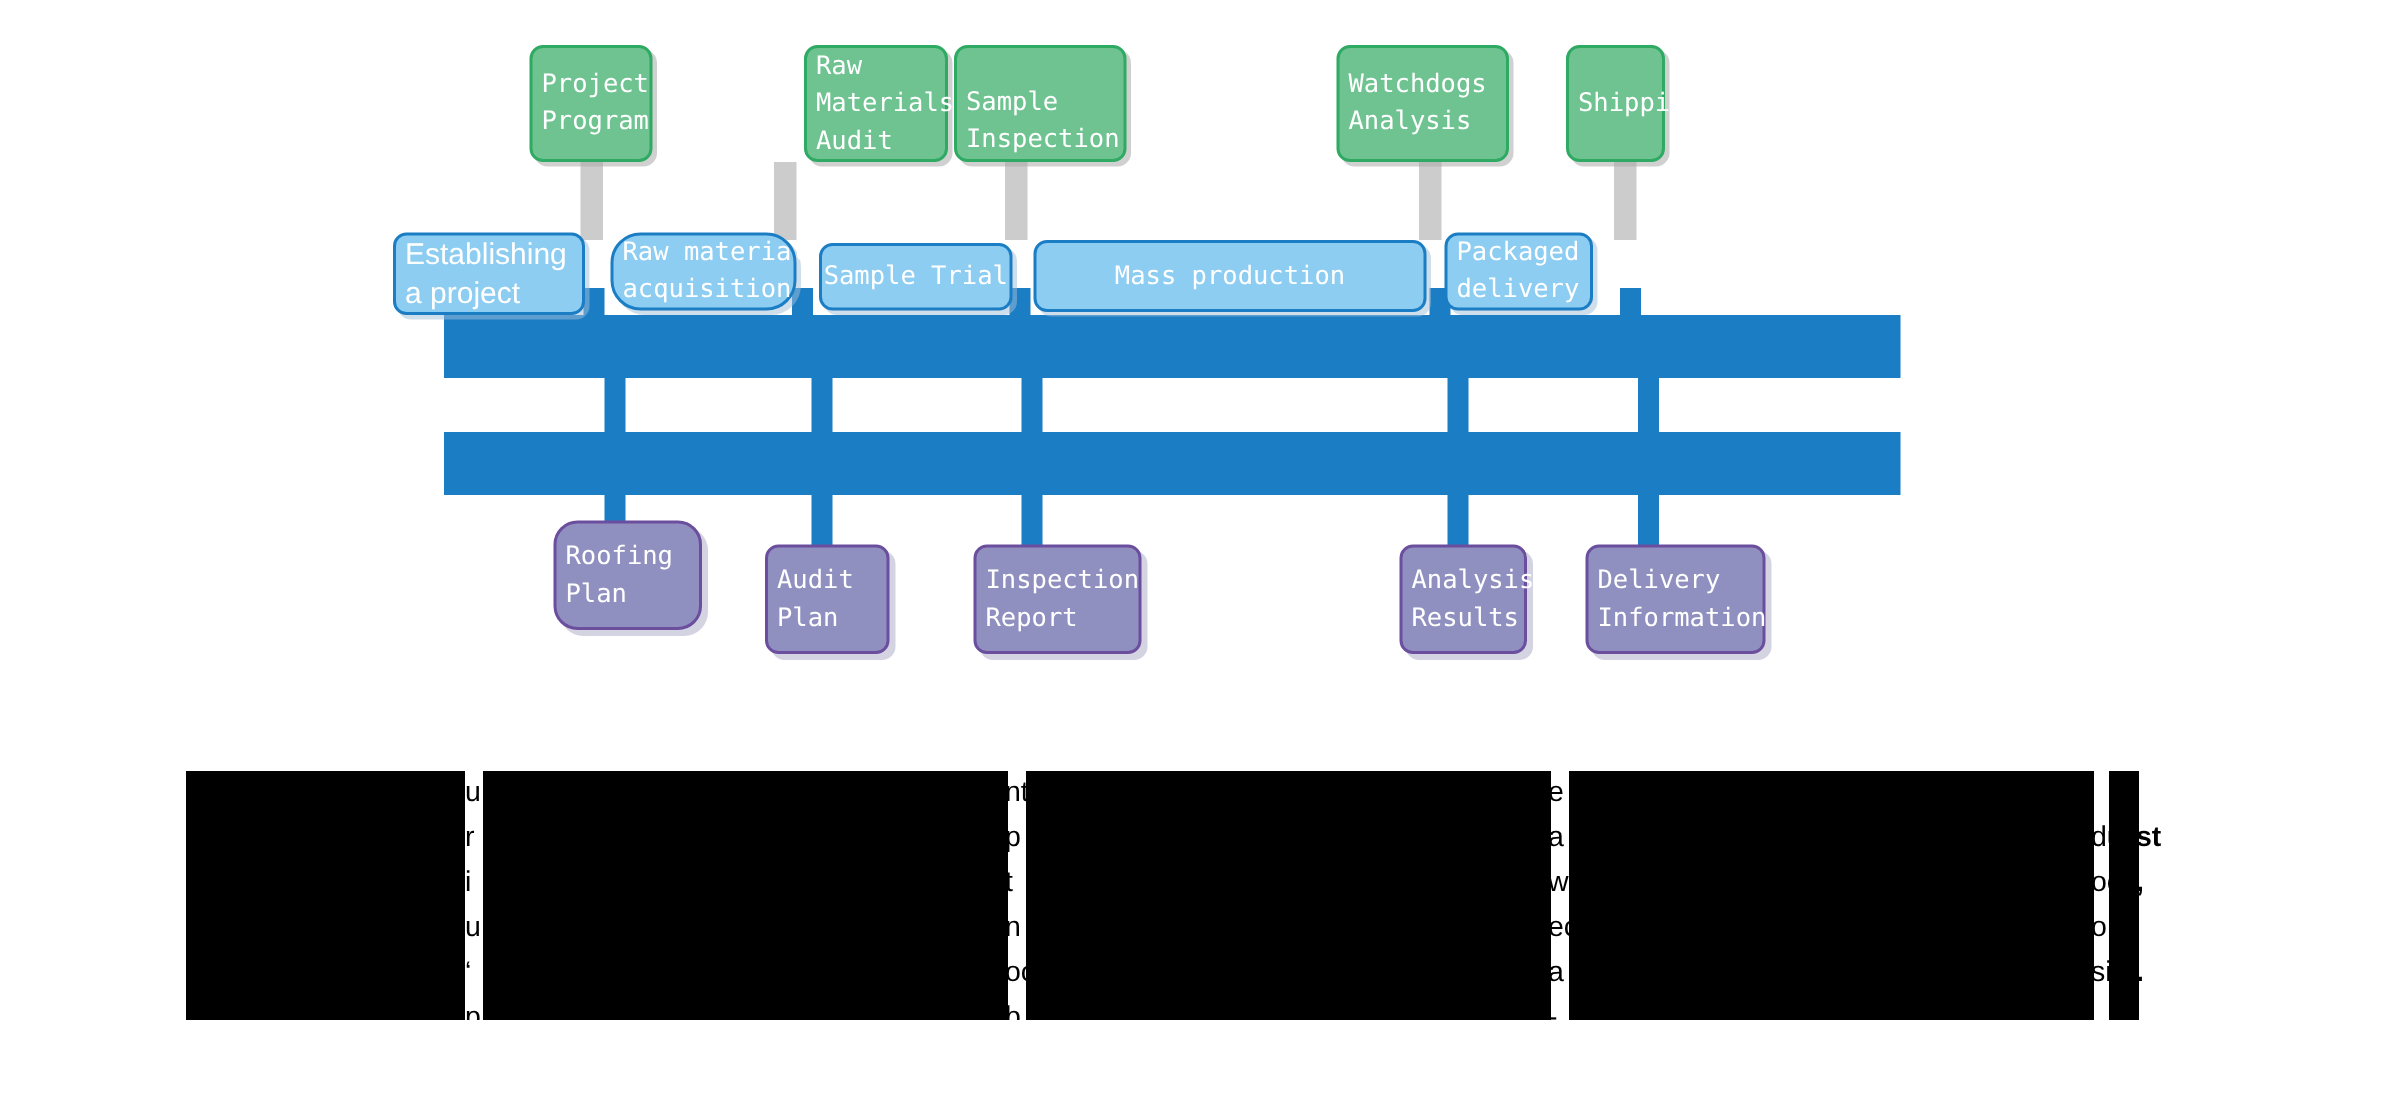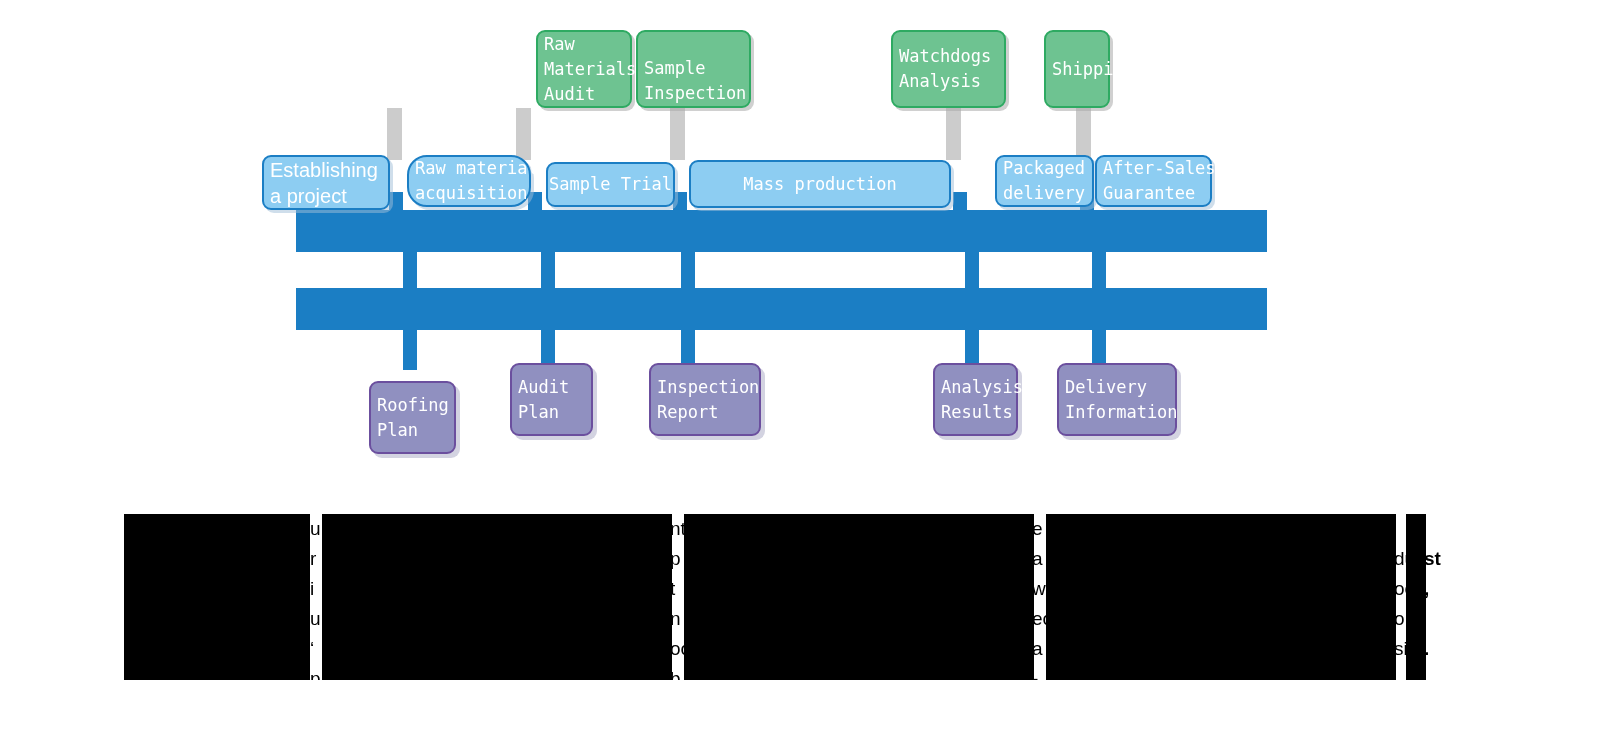--- a/index.html
+++ b/index.html
@@ -121,39 +121,39 @@
     <div class="stem-blue" style="left: 403px; top: 252px; width: 14px; height: 36px;"></div>
     <div class="stem-blue" style="left: 541px; top: 252px; width: 14px; height: 36px;"></div>
     <div class="stem-blue" style="left: 681px; top: 252px; width: 14px; height: 36px;"></div>
     <div class="stem-blue" style="left: 965px; top: 252px; width: 14px; height: 36px;"></div>
     <div class="stem-blue" style="left: 1092px; top: 252px; width: 14px; height: 36px;"></div>
     <div class="stem-blue" style="left: 403px; top: 330px; width: 14px; height: 40px;"></div>
     <div class="stem-blue" style="left: 541px; top: 330px; width: 14px; height: 40px;"></div>
     <div class="stem-blue" style="left: 681px; top: 330px; width: 14px; height: 40px;"></div>
     <div class="stem-blue" style="left: 965px; top: 330px; width: 14px; height: 40px;"></div>
     <div class="stem-blue" style="left: 1092px; top: 330px; width: 14px; height: 40px;"></div>
+    <div class="node green" style="left: 353px; top: 30px; width: 82px; height: 78px;"><span>Project
+Program</span></div>
     <div class="node green" style="left: 496px; top: 30px; width: 96px; height: 78px; margin-left: 40px;"><span>Raw
 Materials
 Audit</span></div>
     <div class="node green" style="left: 636px; top: 30px; width: 115px; height: 78px; justify-content: flex-end;"><span>Sample
 Inspection</span></div>
     <div class="node green" style="left: 891px; top: 30px; width: 115px; height: 78px;"><span>Watchdogs
 Analysis</span></div>
     <div class="node green" style="left: 1044px; top: 30px; width: 66px; height: 78px;"><span>Shipping</span></div>
     <div class="node blue sansface" style="left: 262px; top: 155px; width: 128px; height: 55px; justify-content: center;"><span>Establishing
 a project</span></div>
     <div class="node blue" style="left: 407px; top: 155px; width: 124px; height: 52px; border-radius: 20px;"><span>Raw material
 acquisition</span></div>
     <div class="node blue center" style="left: 546px; top: 162px; width: 129px; height: 45px;"><span>Sample Trial</span></div>
     <div class="node blue center" style="left: 689px; top: 160px; width: 262px; height: 48px;"><span>Mass production</span></div>
-    <div class="node blue" style="left: 995px; top: 155px; width: 99px; height: 52px;"><span>Packaged
+    <div class="node blue" style="left: 963px; top: 155px; width: 99px; height: 52px;"><span>Packaged
 delivery</span></div>
-    <div class="node blue" style="left: 1095px; top: 155px; width: 117px; height: 52px;"><span>After-Sales
-Guarantee</span></div>
-    <div class="node purple" style="left: 369px; top: 381px; width: 87px; height: 73px;"><span>Roofing
+    <div class="node purple" style="left: 369px; top: 347px; width: 99px; height: 73px; border-radius: 16px;"><span>Roofing
 Plan</span></div>
     <div class="node purple" style="left: 510px; top: 363px; width: 83px; height: 73px;"><span>Audit
 Plan</span></div>
     <div class="node purple" style="left: 649px; top: 363px; width: 112px; height: 73px;"><span>Inspection
 Report</span></div>
     <div class="node purple" style="left: 933px; top: 363px; width: 85px; height: 73px;"><span>Analysis
 Results</span></div>
     <div class="node purple" style="left: 1057px; top: 363px; width: 120px; height: 73px;"><span>Delivery
 Information</span></div>
     <div class="glyph-col" style="left: 310px; top: 514px; width: 13px; height: 166px;"><div style="height: 30px;">u</div><div style="height: 30px;">r</div><div style="height: 30px;">i</div><div style="height: 30px;">u</div><div style="height: 30px;">‘</div><div style="height: 30px;">p</div></div>

